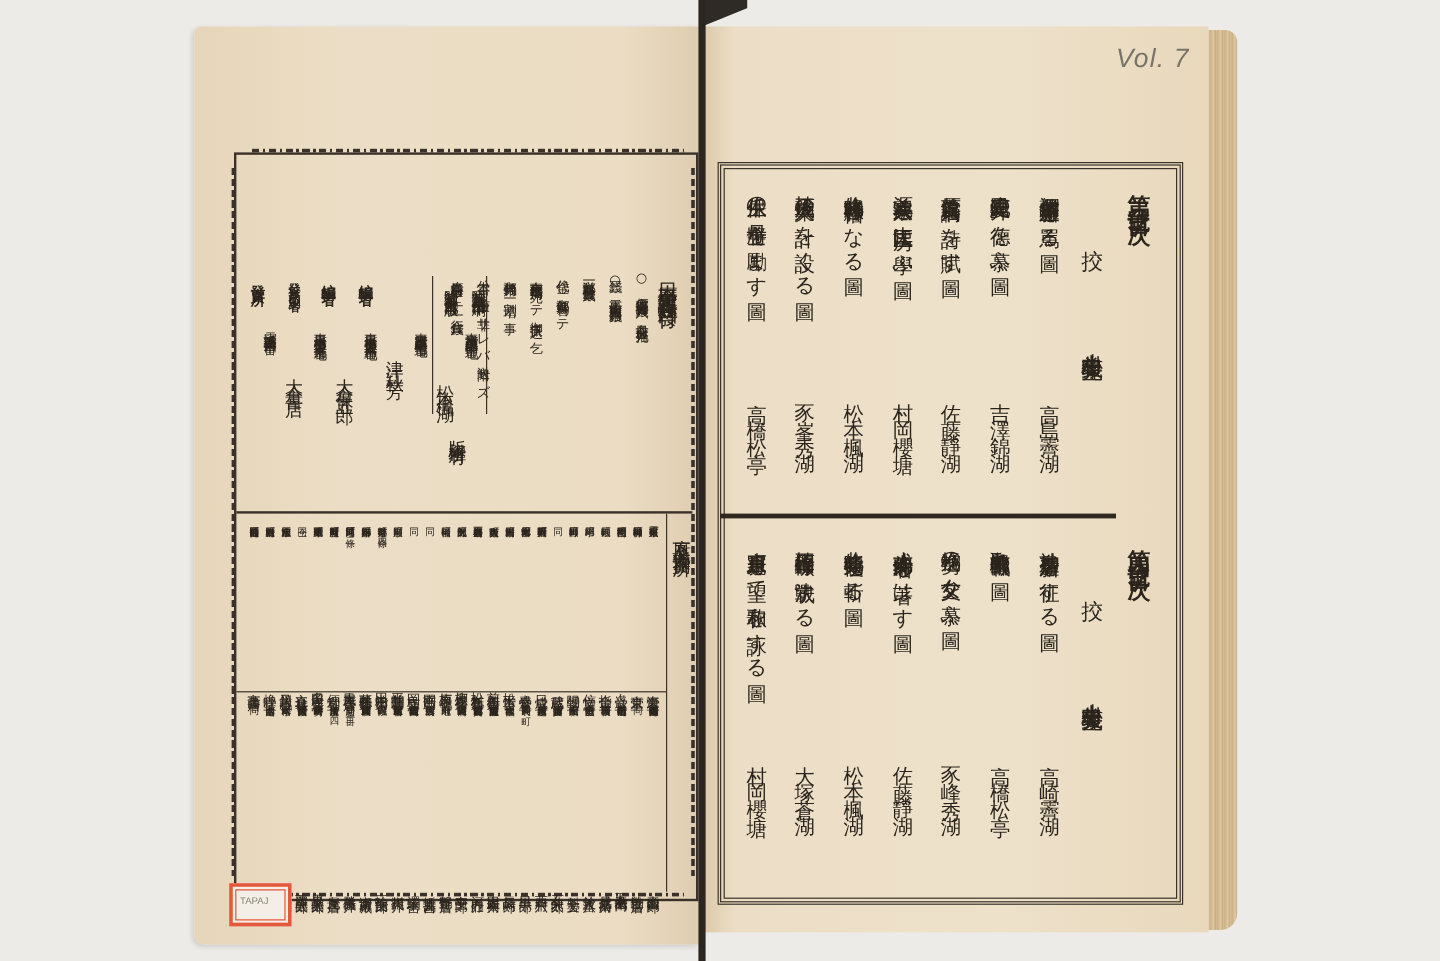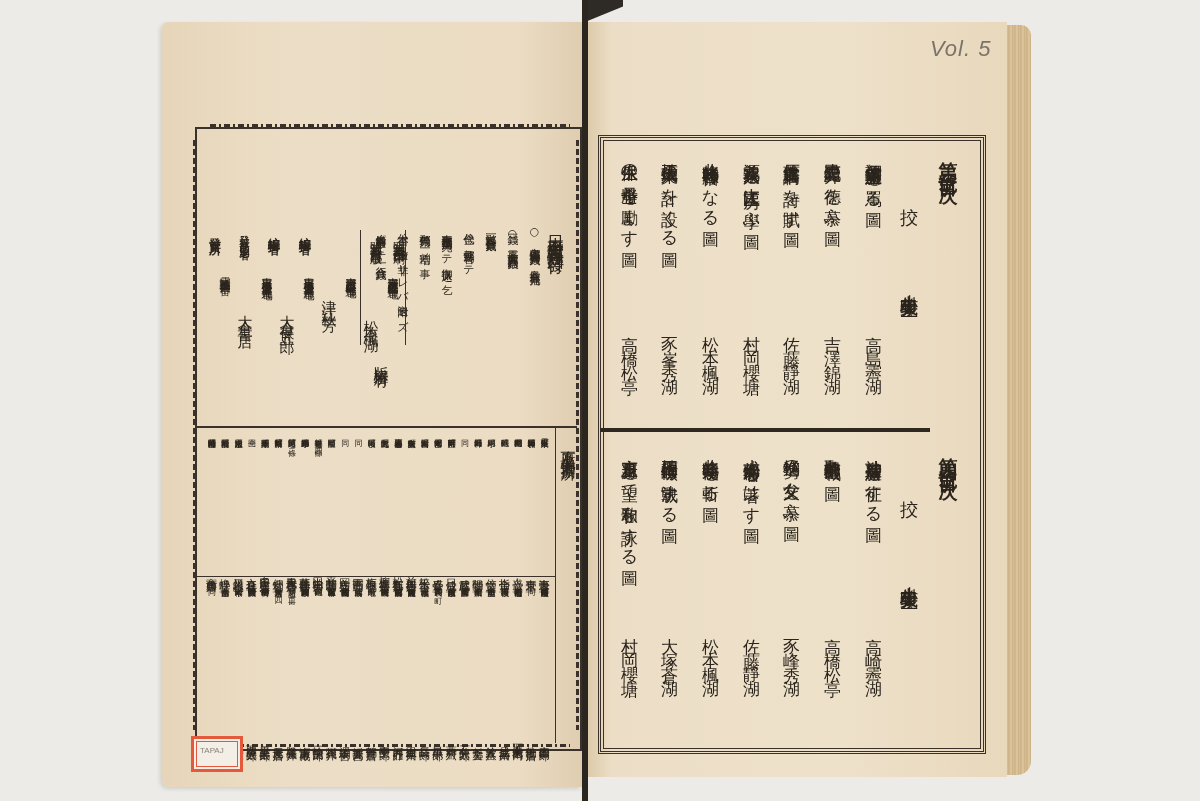--- a/index.html
+++ b/index.html
@@ -313,21 +313,21 @@
         <div class="vert" style="font-size: 11px; line-height: 1; letter-spacing: 1px;">守川吉兵衛</div>
       </div>
     </div>
 
   <div class="stamp">
       <span>TAPAJ</span>
     </div>
 
   <div class="page page-right"></div>
   <div class="spine"></div>
-  <div class="vol-label">Vol. 5</div>
+  <div class="vol-label">Vol. 7</div>
 
   <div class="toc-frame"></div>
   <div class="toc-divider"></div>
 
   <div class="vert toc-heading" style="position:absolute;left:936px;top:147px;">第三號目次</div>
   <div class="vert" style="position:absolute;left:897px;top:193px;font-size:18px;">挍</div>
   <div class="vert" style="position:absolute;left:897px;top:280px;font-size:18px;letter-spacing:1px;">小中村義象先生</div>
   <div id="toc3">
       <div class="vert toc-title" style="position: absolute; left: 863px; top: 150px; max-height: 210px;">調伊伎儺新羅王を罵る圖</div>
       <div class="vert toc-artist" style="left: 863px; top: 323px;">高島霽湖</div>

